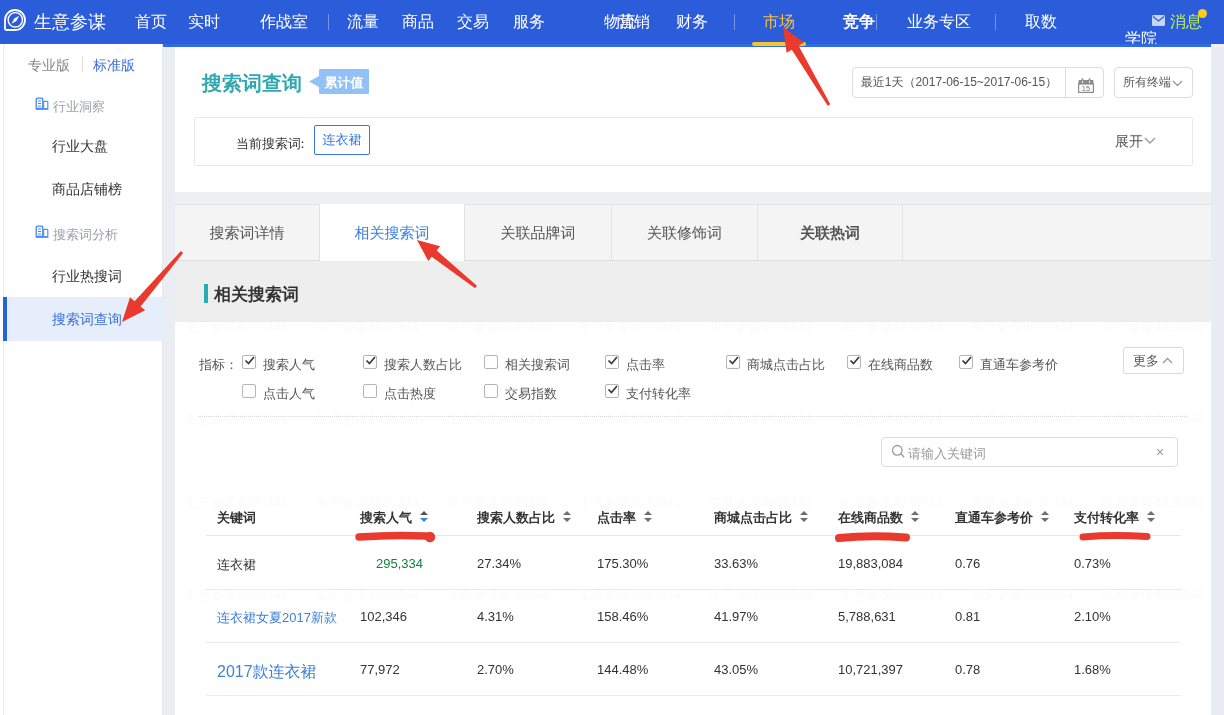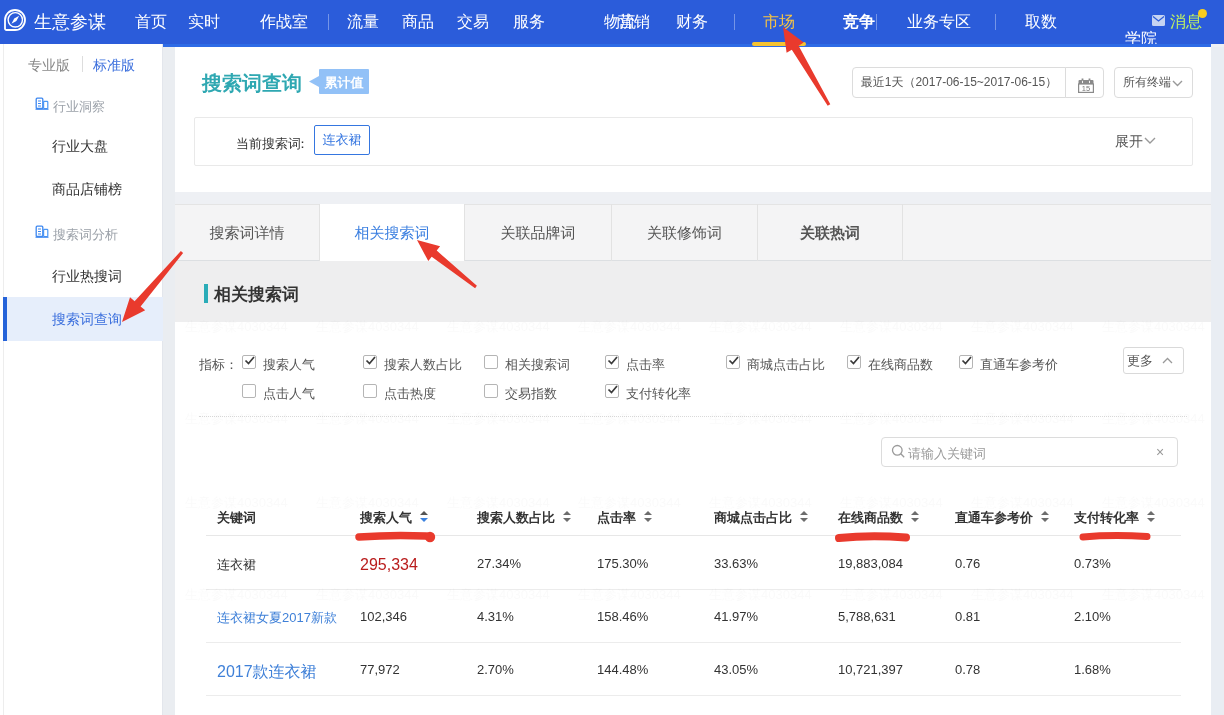--- a/index.html
+++ b/index.html
@@ -178,21 +178,21 @@
     <div class="chk a" style="left:363px;top:384px;"></div>
     <div class="chklab a" style="left:384px;top:385px;">点击热度</div>
     <div class="chk a" style="left:484px;top:384px;"></div>
     <div class="chklab a" style="left:505px;top:385px;">交易指数</div>
     <div class="chk a" style="left:605px;top:384px;"></div>
     <svg class="a" style="left:606px;top:383px" width="13" height="13" viewBox="0 0 13 13">
       <path d="M2.5 6.5 L 5.5 9.5 L 11 3" fill="none" stroke="#3a3a3a" stroke-width="1.7"></path>
     </svg>
     <div class="chklab a" style="left:626px;top:385px;">支付转化率</div>
   </div>
-<div class="a" style="left:1123px;top:347px;width:61px;height:27px;border:1px solid #d9d9d9;border-radius:3px;box-sizing:border-box;background:#fff;line-height:25px;font-size:13px;color:#555;padding-left:3px;">更多</div>
+<div class="a" style="left:1123px;top:347px;width:61px;height:27px;border:1px solid #d9d9d9;border-radius:3px;box-sizing:border-box;background:#fff;line-height:25px;font-size:13px;color:#555;padding-left:9px;">更多</div>
 <svg class="a" style="left:1162px;top:357px" width="11" height="7" viewBox="0 0 11 7">
     <path d="M1 6 L 5.5 1.5 L 10 6" fill="none" stroke="#999" stroke-width="1.3"></path>
   </svg>
 <div class="hline a" style="left:199px;top:416px;width:988px;"></div>
 
 <div class="a" style="left:881px;top:437px;width:297px;height:30px;border:1px solid #dcdcdc;border-radius:4px;box-sizing:border-box;background:#fff;"></div>
 <svg class="a" style="left:891px;top:444px" width="15" height="15" viewBox="0 0 15 15">
   <circle cx="6.3" cy="6.3" r="4.8" fill="none" stroke="#9b9b9b" stroke-width="1.3"></circle>
   <line x1="9.8" y1="9.8" x2="13.2" y2="13.2" stroke="#9b9b9b" stroke-width="1.3"></line>
 </svg>
@@ -231,21 +231,21 @@
       <path d="M1 5 L 5 1 L 9 5 Z" fill="#6d6d6d"></path>
       <path d="M1 8 L 5 12 L 9 8 Z" fill="#6d6d6d"></path>
     </svg>
     <div class="a" style="left:1074px;top:509px;font-size:13px;font-weight:bold;color:#333;white-space:nowrap;">支付转化率</div>
     <svg class="a" style="left:1146px;top:510px" width="10" height="13" viewBox="0 0 10 13">
       <path d="M1 5 L 5 1 L 9 5 Z" fill="#6d6d6d"></path>
       <path d="M1 8 L 5 12 L 9 8 Z" fill="#6d6d6d"></path>
     </svg>
     <div class="a" style="left:206px;top:535px;width:975px;height:1px;background:#e7e7e7;"></div>
     <div class="a" style="left:217px;top:556px;font-size:13px;color:#333;white-space:nowrap;">连衣裙</div>
-    <div class="a" style="left:360px;top:556px;font-size:16px;color:#b91c1c;white-space:nowrap;">295,334</div>
+    <div class="a" style="left:376px;top:556px;font-size:13px;color:#15803d;white-space:nowrap;">295,334</div>
     <div class="a" style="left:477px;top:556px;font-size:13px;color:#333;white-space:nowrap;">27.34%</div>
     <div class="a" style="left:597px;top:556px;font-size:13px;color:#333;white-space:nowrap;">175.30%</div>
     <div class="a" style="left:714px;top:556px;font-size:13px;color:#333;white-space:nowrap;">33.63%</div>
     <div class="a" style="left:838px;top:556px;font-size:13px;color:#333;white-space:nowrap;">19,883,084</div>
     <div class="a" style="left:955px;top:556px;font-size:13px;color:#333;white-space:nowrap;">0.76</div>
     <div class="a" style="left:1074px;top:556px;font-size:13px;color:#333;white-space:nowrap;">0.73%</div>
     <div class="a" style="left:206px;top:589px;width:975px;height:1px;background:#ececec;"></div>
     <div class="a" style="left:217px;top:609px;font-size:13px;color:#3f80d8;white-space:nowrap;">连衣裙女夏2017新款</div>
     <div class="a" style="left:360px;top:609px;font-size:13px;color:#333;white-space:nowrap;">102,346</div>
     <div class="a" style="left:477px;top:609px;font-size:13px;color:#333;white-space:nowrap;">4.31%</div>

